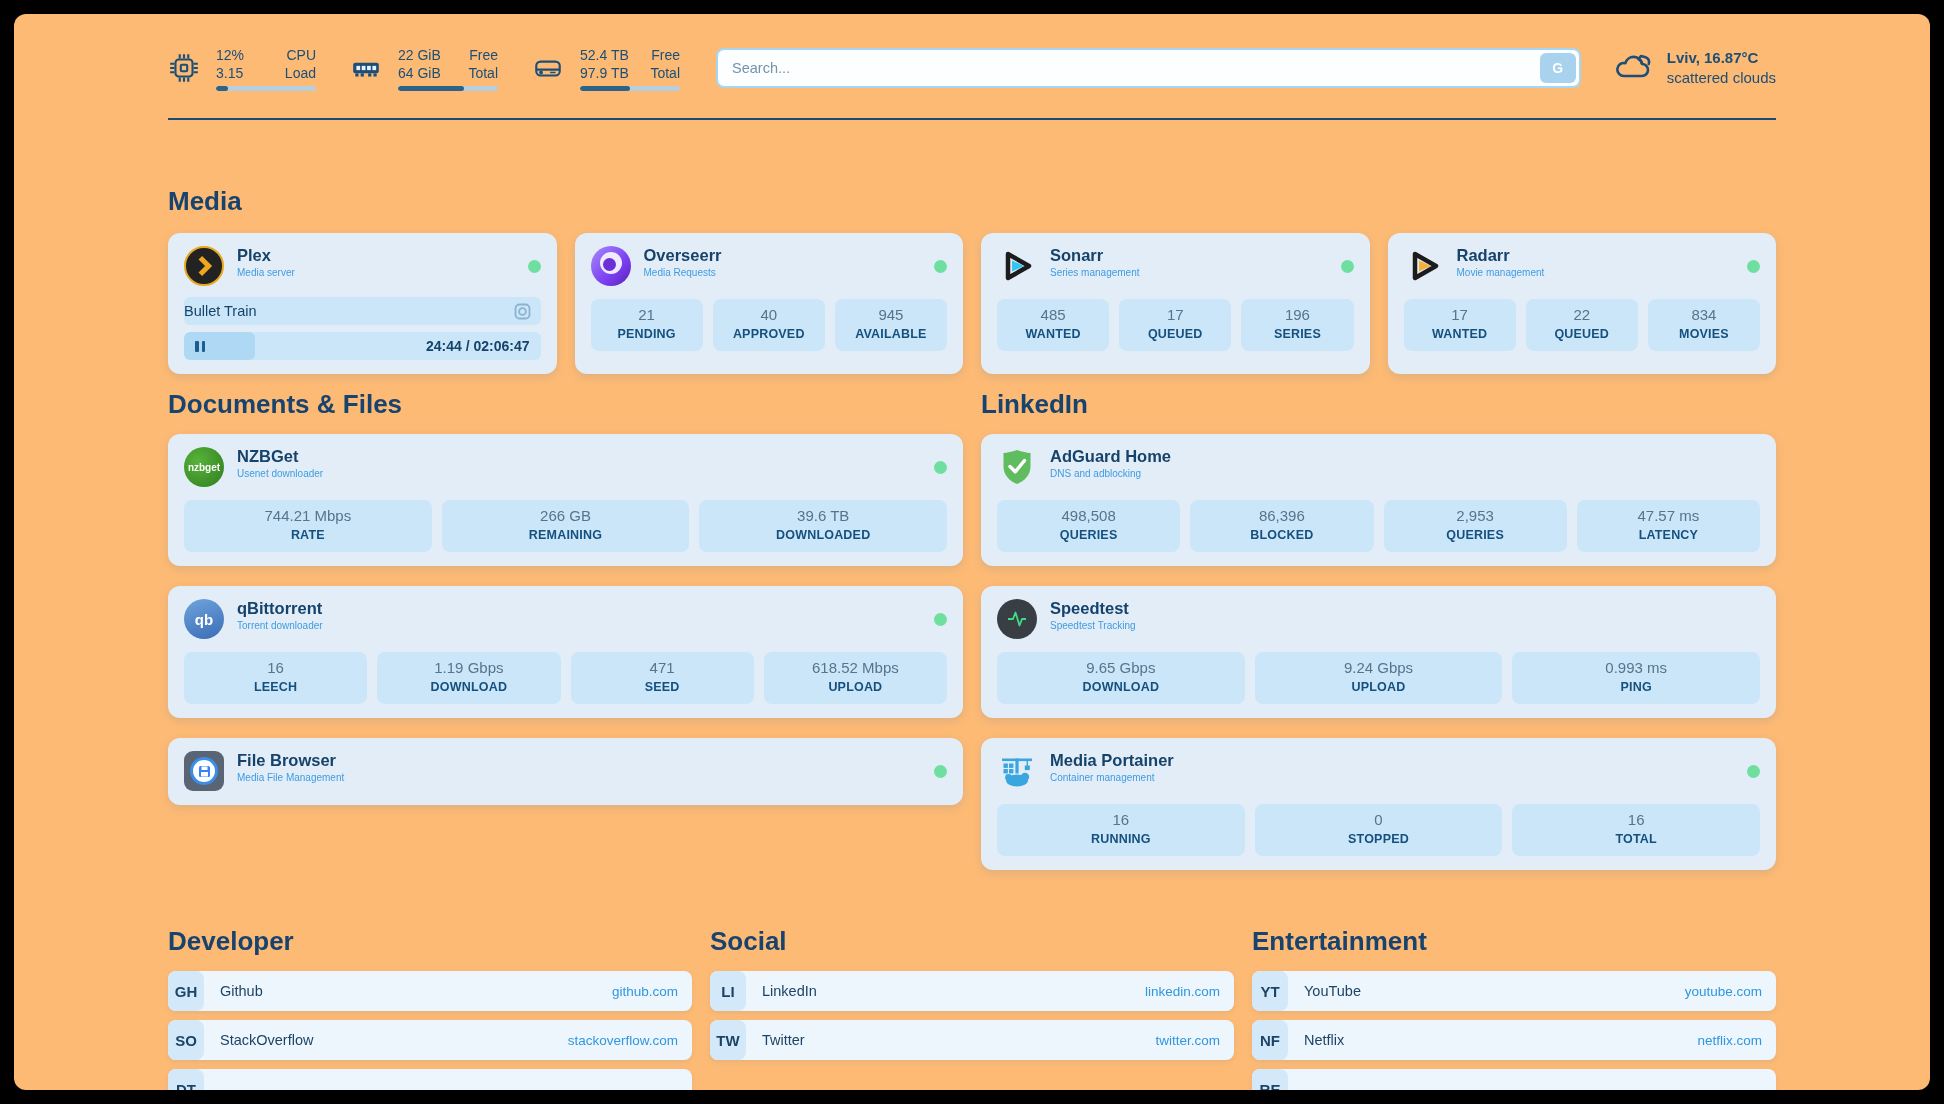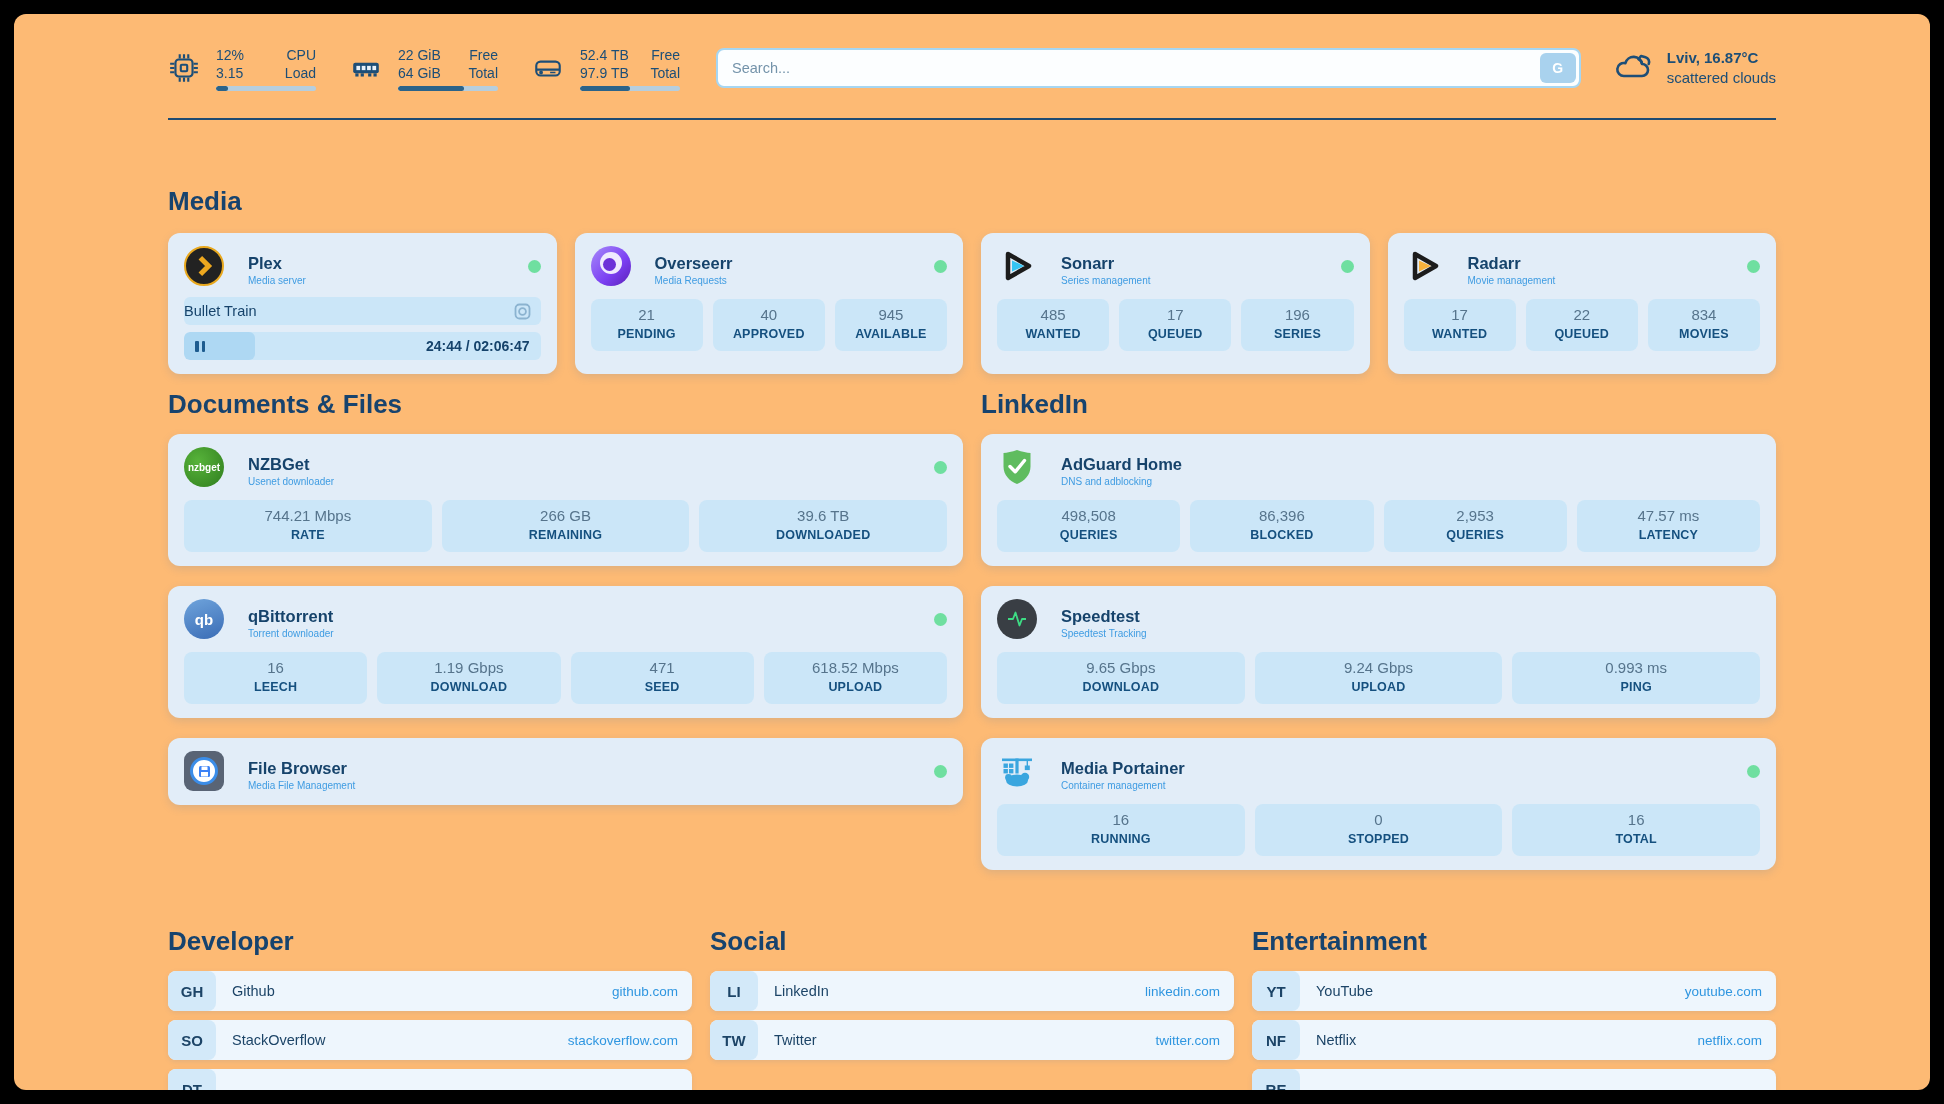--- a/index.html
+++ b/index.html
@@ -33,21 +33,21 @@
 
   
   .section-title { font-size:26px; font-weight:600; color:#17436e; }
   .media-section { margin-top:66px; }
   .media-grid { display:grid; grid-template-columns:repeat(4,1fr); gap:18px; margin-top:16px; }
   .mid-grid { display:grid; grid-template-columns:1fr 1fr; gap:18px; margin-top:15px; align-items:start; }
   .col-stack { display:flex; flex-direction:column; gap:20px; margin-top:14px; }
 
   
   .card { background:#e2edf8; border-radius:12px; padding:13px 16px 14px 16px; box-shadow:0 3px 9px rgba(100,130,165,.20); cursor:pointer; }
-  .card-head { display:flex; align-items:flex-end; gap:24px; }
+  .card-head { display:flex; align-items:flex-start; gap:13px; }
   .app-meta { display:flex; flex-direction:column; gap:2px; }
   .app-title { font-size:16.5px; font-weight:600; color:#16436b; }
   .app-sub { font-size:10px; color:#3f9ce2; }
   .dot { width:13px; height:13px; border-radius:50%; background:#6fdfa0; margin-left:auto; align-self:center; }
   .stats-row { display:flex; gap:10px; margin-top:13px; }
   .statbox { flex:1; background:#cbe6f8; border-radius:8px; text-align:center; padding:6px 4px 8px 4px; }
   .sb-value { font-size:15px; color:#56748c; line-height:20px; }
   .sb-label { font-size:12.5px; font-weight:bold; color:#15507f; line-height:18px; letter-spacing:.2px; }
 
   
@@ -70,21 +70,21 @@
   .mr-right { margin-left:auto; padding-right:10px; display:flex; align-items:center; z-index:1; }
   .progress-fill { position:absolute; left:0; top:0; bottom:0; background:#aed8f3; border-radius:6px; }
   .pause { display:flex; gap:3px; padding-left:11px; z-index:1; }
   .pause i { display:block; width:3.5px; height:11px; background:#1d5c8f; border-radius:1px; }
   .mr-time { margin-left:auto; padding-right:11px; font-size:14px; font-weight:bold; color:#16436b; z-index:1; }
 
   
   .bookmarks-grid { display:grid; grid-template-columns:repeat(3,1fr); gap:18px; margin-top:56px; align-items:start; }
   .link-list { display:flex; flex-direction:column; gap:9px; margin-top:14px; }
   .link-row { display:flex; align-items:center; height:40px; background:#eef6fd; border-radius:8px; box-shadow:0 2px 5px rgba(100,130,165,.15); cursor:pointer; text-decoration:none; }
-  .abbr { width:48px; height:100%; background:#d3e9f9; border-radius:8px; display:flex; align-items:center; justify-content:center; font-size:15px; font-weight:600; color:#1c4467; }
+  .abbr { width:36px; height:100%; background:#d3e9f9; border-radius:8px; display:flex; align-items:center; justify-content:center; font-size:15px; font-weight:600; color:#1c4467; }
   .lname { font-size:14.5px; color:#1c4467; font-weight:500; margin-left:16px; }
   .lurl { margin-left:auto; margin-right:14px; font-size:13.5px; color:#2f96e0; }
 </style>
 </head>
 <body>
 
 <div class="screen">
   <div class="page">
 
     <header class="topbar">

